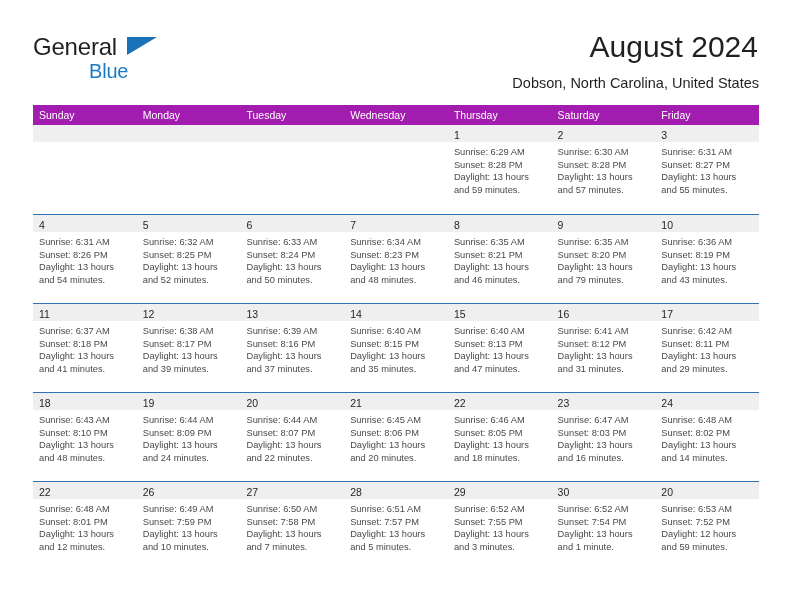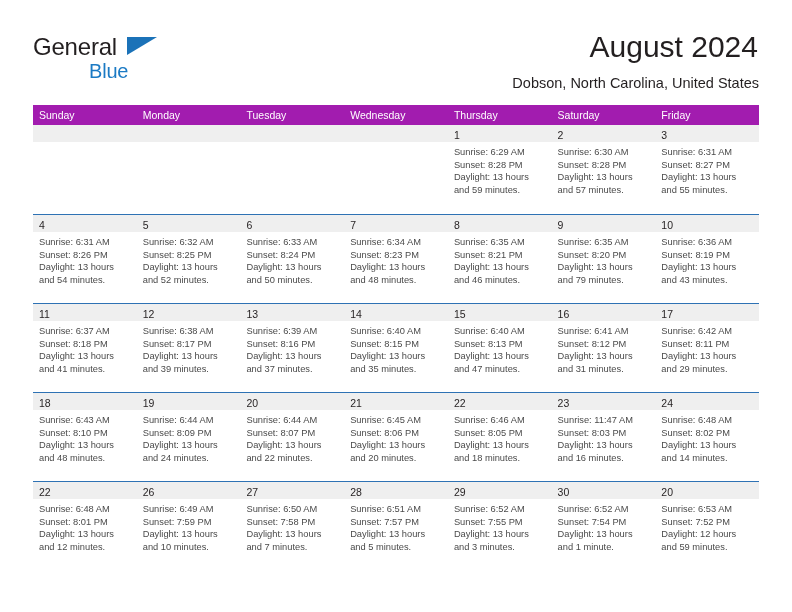--- a/index.html
+++ b/index.html
@@ -395,21 +395,21 @@
             <div class="cell-body">
               <div class="cell-line">Sunrise: 6:46 AM</div>
               <div class="cell-line">Sunset: 8:05 PM</div>
               <div class="cell-line">Daylight: 13 hours</div>
               <div class="cell-line">and 18 minutes.</div>
             </div>
           </div>
           <div class="cell">
             <div class="daynum-band"><span class="daynum">23</span></div>
             <div class="cell-body">
-              <div class="cell-line">Sunrise: 11:47 AM</div>
+              <div class="cell-line">Sunrise: 6:47 AM</div>
               <div class="cell-line">Sunset: 8:03 PM</div>
               <div class="cell-line">Daylight: 13 hours</div>
               <div class="cell-line">and 16 minutes.</div>
             </div>
           </div>
           <div class="cell">
             <div class="daynum-band"><span class="daynum">24</span></div>
             <div class="cell-body">
               <div class="cell-line">Sunrise: 6:48 AM</div>
               <div class="cell-line">Sunset: 8:02 PM</div>

